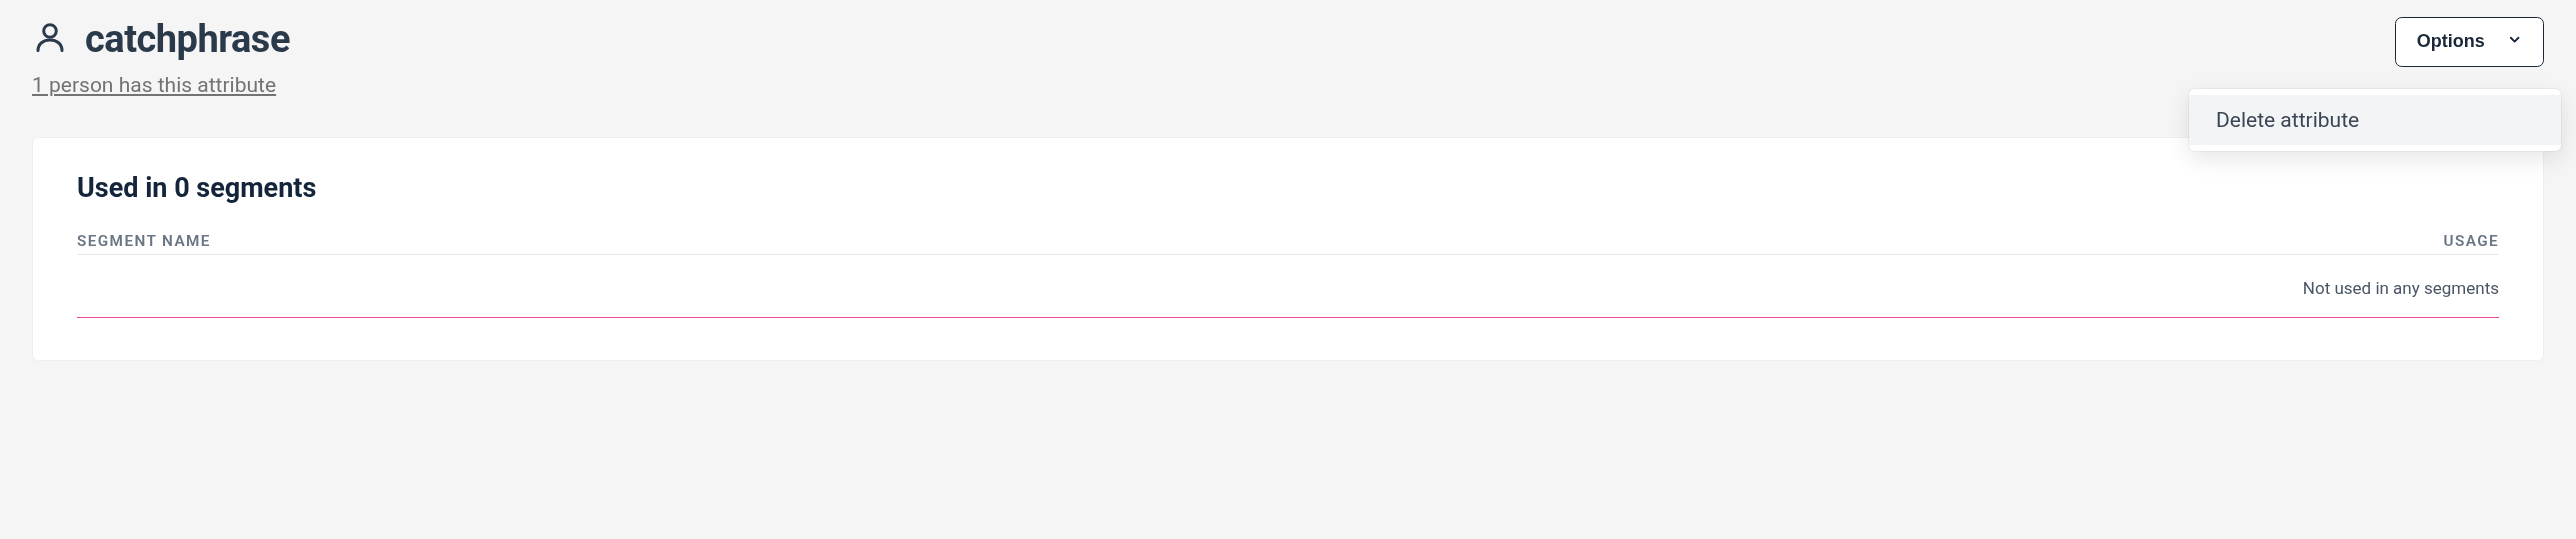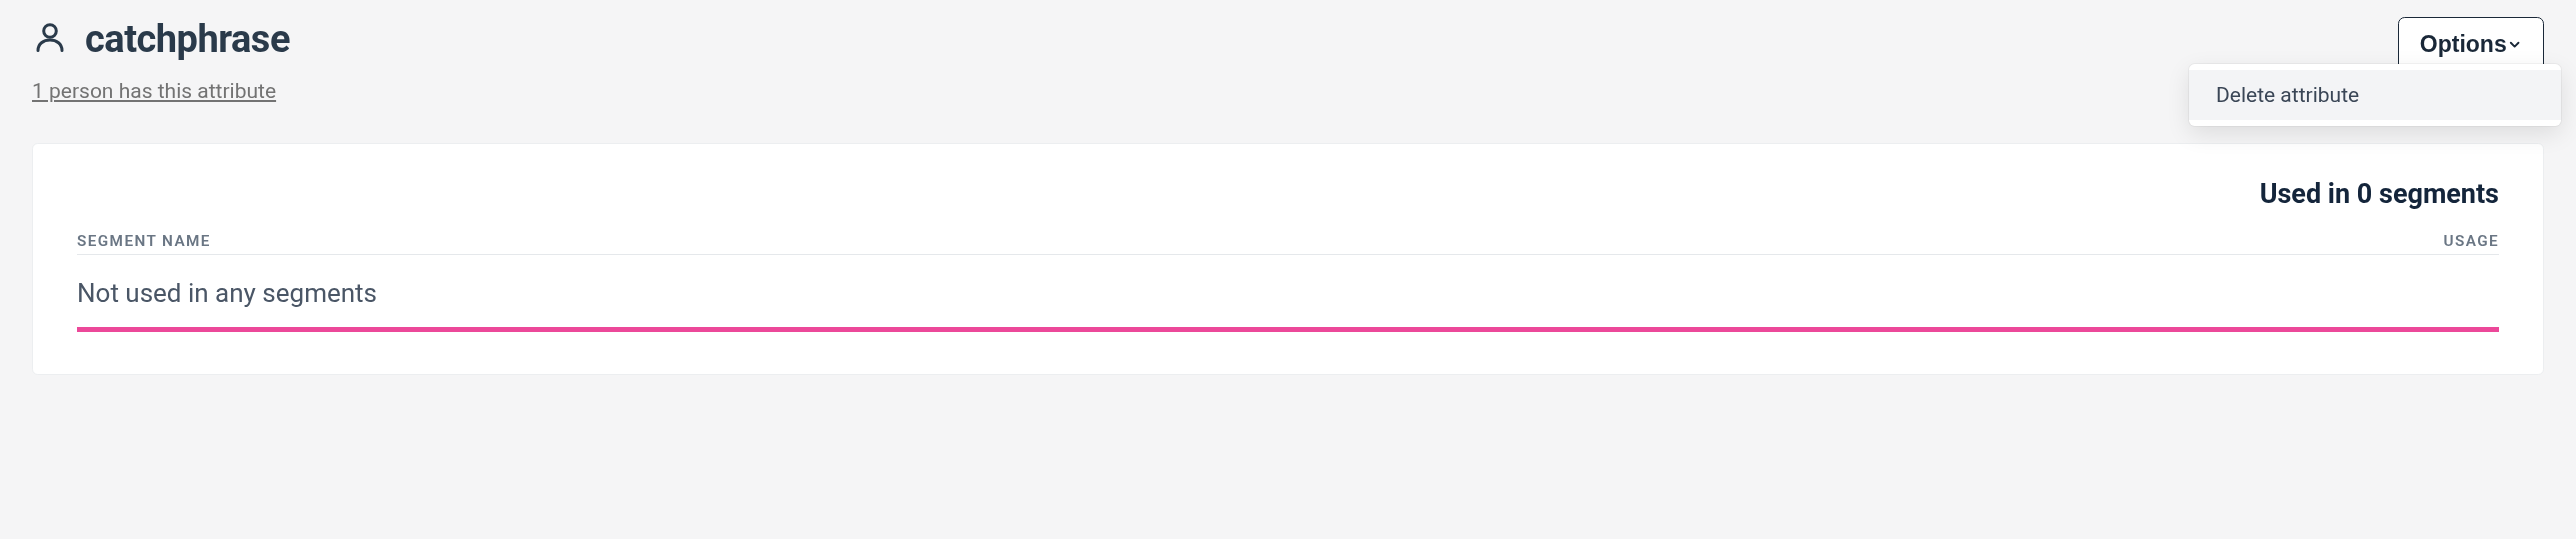--- a/index.html
+++ b/index.html
@@ -33,38 +33,38 @@
       font-weight: 700;
       color: #2a3a4a;
       letter-spacing: -0.5px;
     }
     .options-wrap {
       position: relative;
     }
     .options-button {
       display: flex;
       align-items: center;
-      gap: 0;
+      gap: 22px;
       background: #fff;
       border: 1.9px solid #1a2838;
       border-radius: 6.7px;
       padding: 13.3px 21px;
-      font-size: 23px;
+      font-size: 18px;
       font-weight: 600;
       color: #1a2838;
       cursor: pointer;
     }
     .chevron-down svg {
       width: 15.3px;
       height: 15.3px;
     }
     .dropdown-menu {
       position: absolute;
       right: -17px;
-      top: 47px;
+      top: 72px;
       background: #fff;
       border-radius: 5.7px;
       box-shadow: 0 7.6px 23px rgba(0,0,0,0.10), 0 0 0 1px rgba(0,0,0,0.04);
       min-width: 372px;
       padding: 5.7px 0;
       z-index: 10;
     }
     .dropdown-item {
       padding: 13.3px 27px;
       font-size: 21px;
@@ -88,23 +88,23 @@
     .card {
       flex: 1;
       background: #fff;
       border: 1px solid #eceef0;
       border-radius: 5.7px;
       padding: 34px 44px 42px 44px;
       min-width: 0;
     }
     .card-header {
       display: flex;
-      justify-content: flex-end;
+      justify-content: flex-start;
       align-items: center;
-      margin-bottom: 22px;
+      margin-bottom: 28px;
     }
     .card-title {
       font-size: 27px;
       font-weight: 700;
       color: #14253b;
     }
     .card-action {
       display: flex;
       align-items: center;
       gap: 13.3px;
@@ -122,23 +122,24 @@
       justify-content: space-between;
       font-size: 15.3px;
       letter-spacing: 1.4px;
       color: #6a7684;
       font-weight: 600;
       padding-bottom: 4px;
       border-bottom: 1px solid #e5e8eb;
     }
     .table-row {
       padding: 23px 0 19px 0;
-      font-size: 26px;
+      font-size: 17px;
       color: #4a5666;
-      border-bottom: 5px solid #ec4899;
+      border-bottom: 1px solid #ec4899;
+      text-align: right;
     }
     .empty-text {
       font-size: 21px;
       color: #4a5666;
     }
   </style>
 </head>
 <body>
 
 

